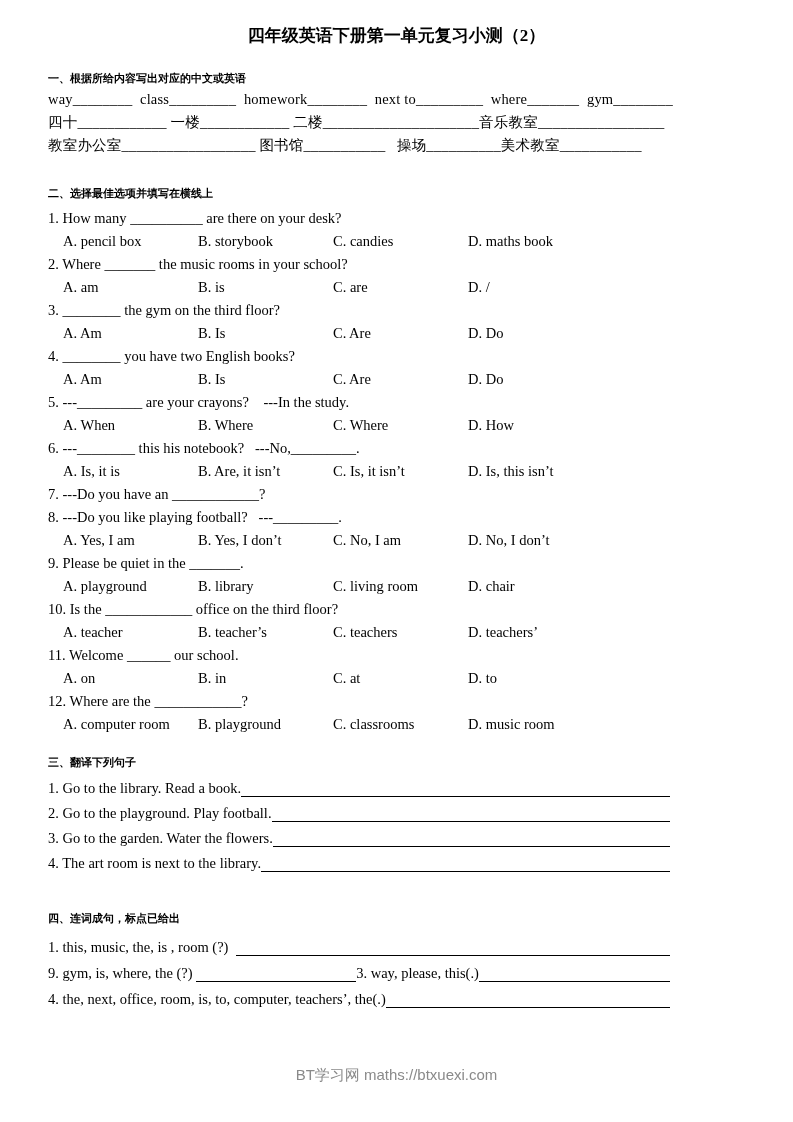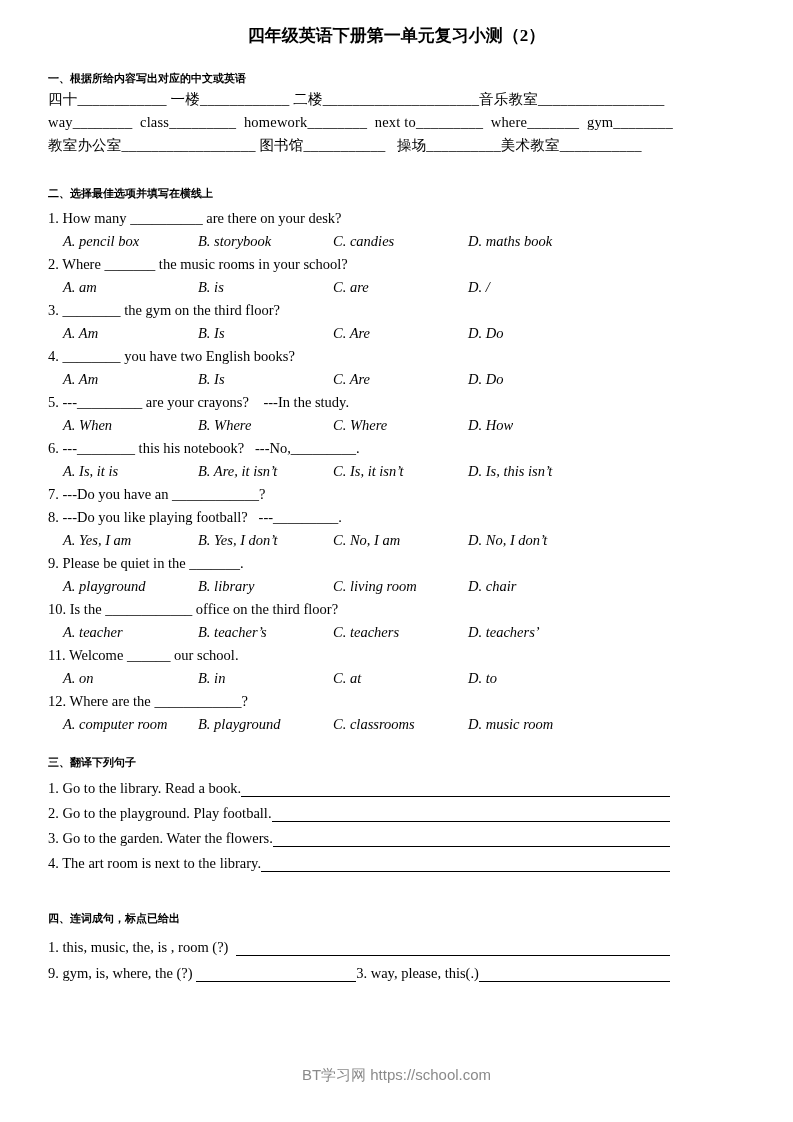--- a/index.html
+++ b/index.html
@@ -37,21 +37,21 @@
     font-size:14.5px;
     line-height:23px;
     white-space:pre-wrap;
   }
   .opts {
     display:flex;
     padding-left:15px;
     font-size:14.5px;
     line-height:23px;
   }
-  .opts .opt { flex:0 0 135px; white-space:nowrap;font-style:italic; }
+  .opts .opt { flex:0 0 135px; white-space:nowrap; }
   .opts .opt:last-child { flex:0 0 auto; }
   .s3-heading { margin-top:16px; }
   .s3-list { margin-top:4px; }
   .blank-row {
     display:flex;
     align-items:flex-end;
     width:622px;
     font-size:14.5px;
     line-height:25px;
     white-space:pre-wrap;
@@ -80,22 +80,22 @@
 </style>
 </head>
 <body>
 
 <div class="page">
 
   <div class="title">四年级英语下册第一单元复习小测（2）</div>
 
   <div>
     <div class="sec-heading s1-heading">一、根据所给内容写出对应的中文或英语</div>
+    <div class="fill-line">way________  class_________  homework________  next to_________  where_______  gym________</div>
     <div class="fill-line">四十____________ 一楼____________ 二楼_____________________音乐教室_________________</div>
-    <div class="fill-line">way________  class_________  homework________  next to_________  where_______  gym________</div>
     <div class="fill-line">教室办公室__________________ 图书馆___________   操场__________美术教室___________</div>
   </div>
 
   <div>
     <div class="sec-heading s2-heading">二、选择最佳选项并填写在横线上</div>
     <div class="questions">
 
       <div class="q">
         <div class="q-text">1. How many __________ are there on your desk?</div>
         <div class="opts">
@@ -241,18 +241,22 @@
       <div class="blank-row">
         <span class="txt">1. this, music, the, is , room (?)  </span>
         <span class="fill"></span>
       </div>
       <div class="blank-row">
         <span class="txt">9. gym, is, where, the (?) </span>
         <span class="fill fixed"></span>
         <span class="txt">3. way, please, this(.)</span>
         <span class="fill"></span>
       </div>
+      <div class="blank-row">
+        <span class="txt">4. the, next, office, room, is, to, computer, teachers’, the(.)</span>
+        <span class="fill"></span>
+      </div>
     </div>
   </div>
 
-  <div class="footer">BT学习网 https://school.com</div>
+  <div class="footer">BT学习网 maths://btxuexi.com</div>
 
 </div>
 
 </body></html>

